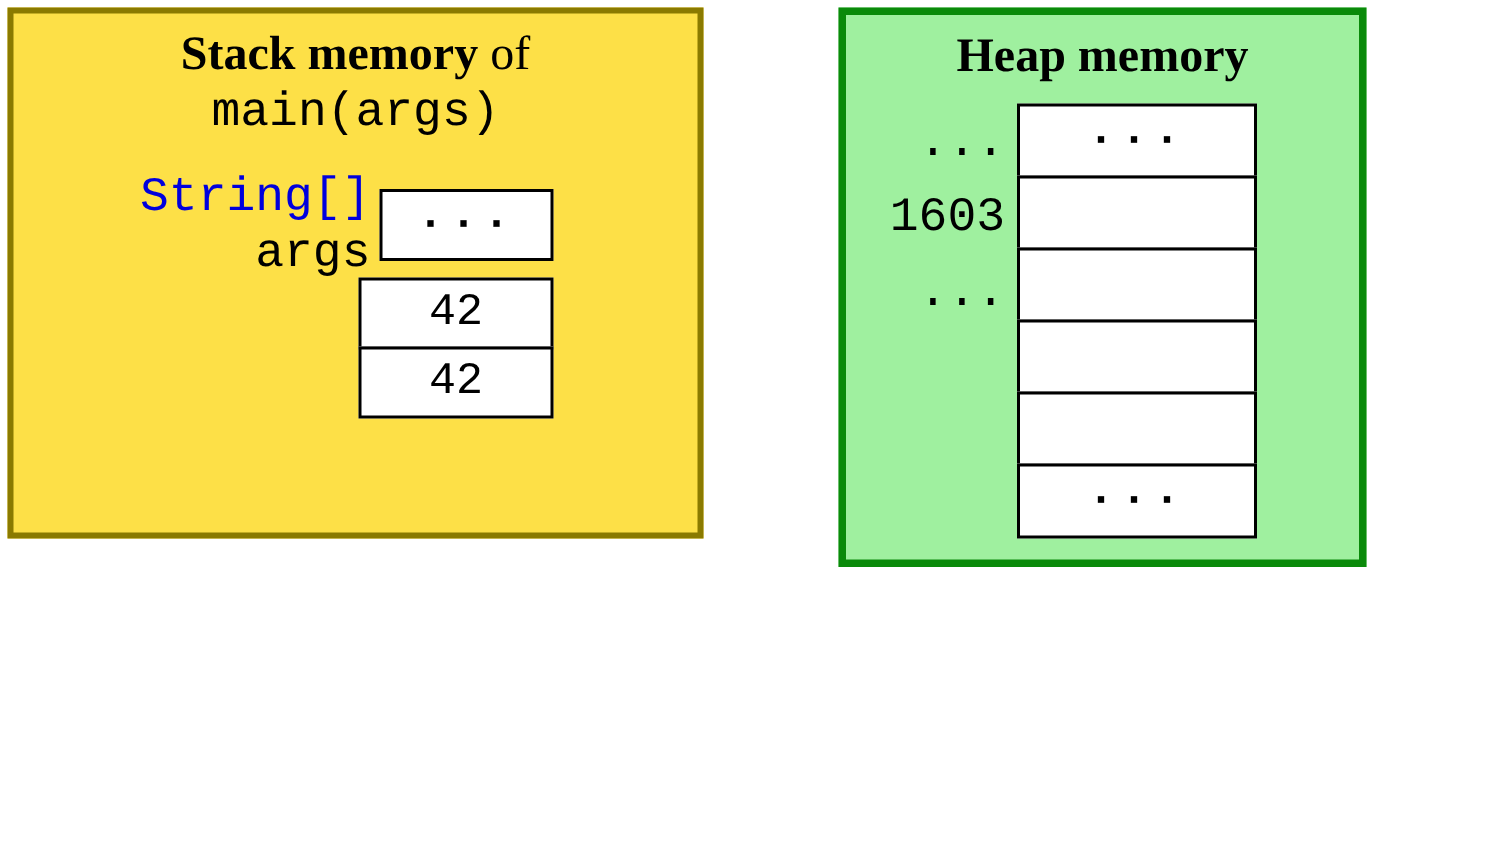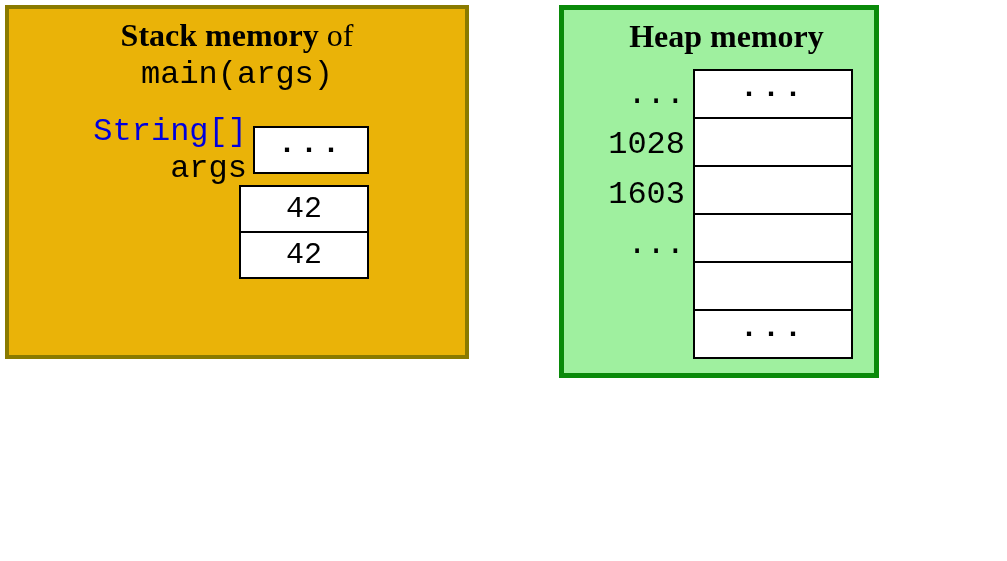--- a/index.html
+++ b/index.html
@@ -9,32 +9,32 @@
       font-size: 28px;
       background: white;
     }
     .container {
       display: flex;
       gap: 90px;
       align-items: flex-start;
     }
     .stack-box {
       border: 4px solid #8a7a00;
-      background: #eab308;
+      background: #fde047;
       width: 464px;
       height: 354px;
       box-sizing: border-box;
       padding: 8px 16px 16px 16px;
     }
     .heap-box {
       border: 5px solid #0a8a0a;
       background: #9ff09f;
-      width: 320px;
+      width: 352px;
       box-sizing: border-box;
-      padding: 8px 16px 16px 31px;
+      padding: 8px 16px 16px 16px;
     }
     .title {
       text-align: center;
       font-size: 32px;
       margin-bottom: 14px;
     }
     .title .bold {
       font-weight: bold;
     }
     .mono {
@@ -138,21 +138,20 @@
     </div>
   </div>
 
   <div class="heap-box">
     <div class="title">
       <span class="bold">Heap memory</span>
     </div>
     <div class="heap-body">
       <div class="heap-addrs">
         <div class="heap-addr">...</div>
-        <div class="heap-addr">1028</div>
         <div class="heap-addr">1603</div>
         <div class="heap-addr">...</div>
       </div>
       <div class="heap-cells">
         <div class="heap-cell">
             <span class="dots">···</span>
           </div>
         <div class="heap-cell"></div>
         <div class="heap-cell"></div>
         <div class="heap-cell"></div>

